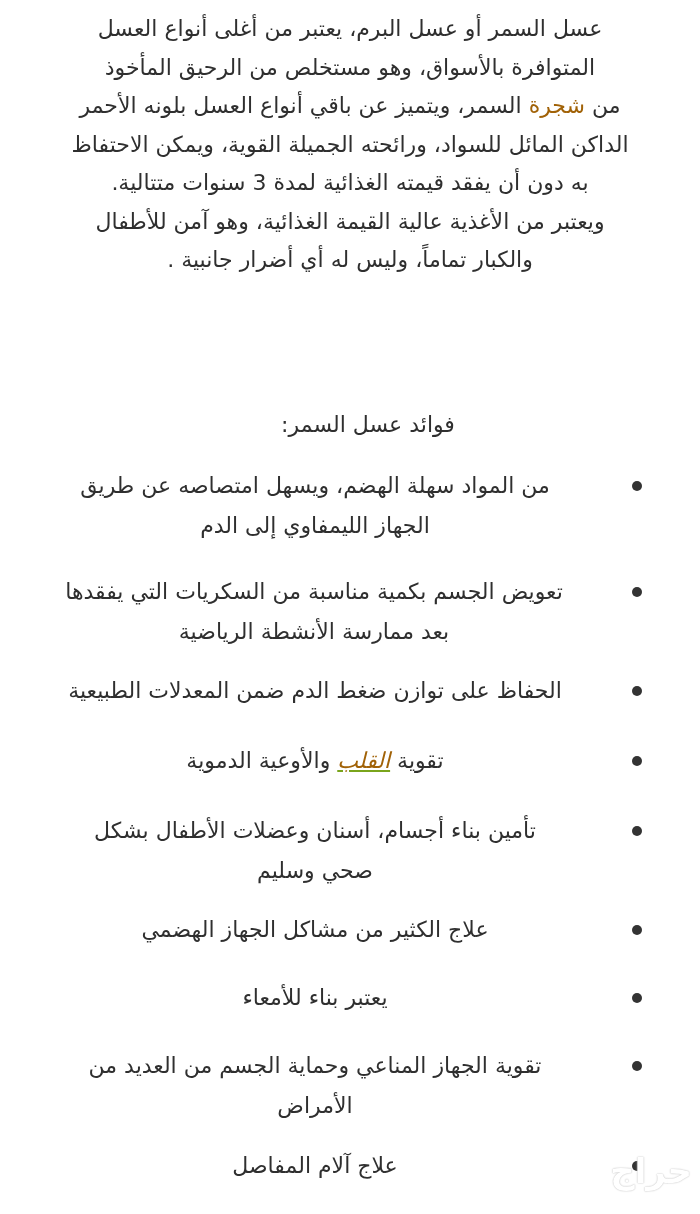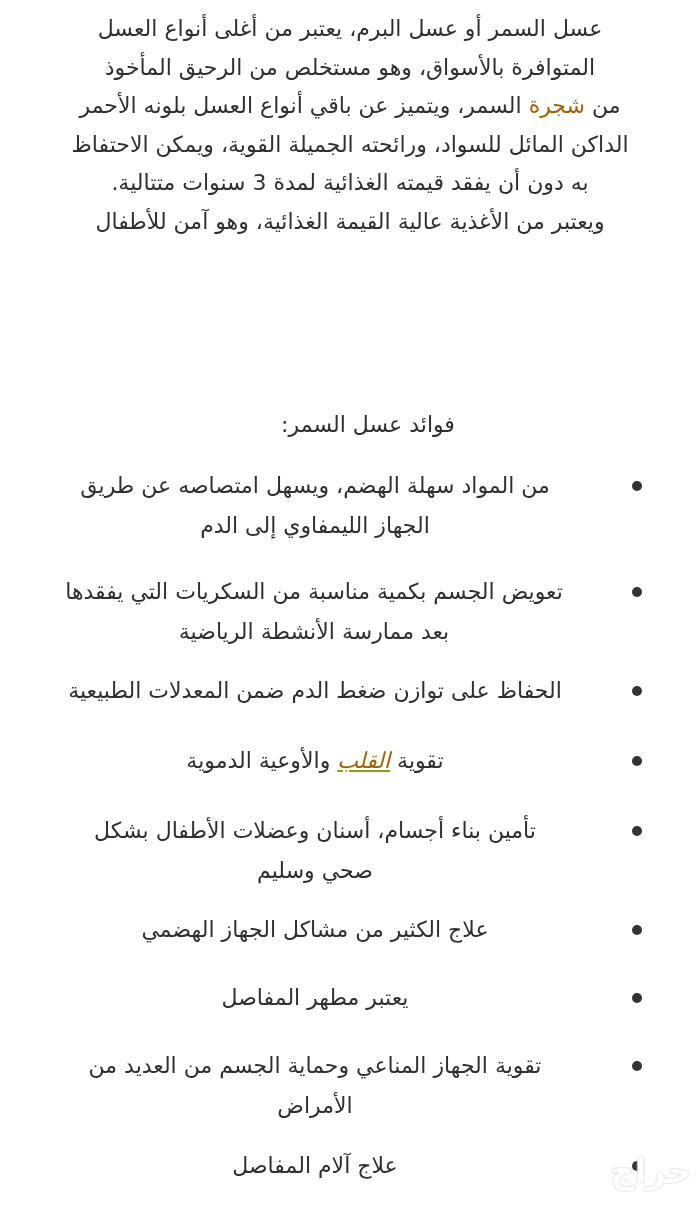--- a/index.html
+++ b/index.html
@@ -101,20 +101,21 @@
 
 <div class="intro">
   <span class="line">عسل السمر أو عسل البرم، يعتبر من أغلى أنواع العسل</span>
   <span class="line">المتوافرة بالأسواق، وهو مستخلص من الرحيق المأخوذ</span>
   <span class="line">
     <span>من </span><a class="link" href="#">شجرة</a><span> السمر، ويتميز عن باقي أنواع العسل بلونه الأحمر</span>
   </span>
   <span class="line">الداكن المائل للسواد، ورائحته الجميلة القوية، ويمكن الاحتفاظ</span>
   <span class="line">به دون أن يفقد قيمته الغذائية لمدة 3 سنوات متتالية.</span>
   <span class="line">ويعتبر من الأغذية عالية القيمة الغذائية، وهو آمن للأطفال</span>
+  <span class="line">والكبار تماماً، وليس له أي أضرار جانبية .</span>
 </div>
 
 <h2 class="heading">فوائد عسل السمر:</h2>
 
 <ul class="benefits">
   <li class="benefit" style="top:0px">
     <span class="bullet"></span>
     <span class="benefit-text">
       <span class="line">من المواد سهلة الهضم، ويسهل امتصاصه عن طريق</span>
       <span class="line">الجهاز الليمفاوي إلى الدم</span>
@@ -148,21 +149,21 @@
   </li>
   <li class="benefit" style="top:444px">
     <span class="bullet"></span>
     <span class="benefit-text">
       <span class="line">علاج الكثير من مشاكل الجهاز الهضمي</span>
     </span>
   </li>
   <li class="benefit" style="top:512px">
     <span class="bullet"></span>
     <span class="benefit-text">
-      <span class="line">يعتبر مطهر المفاصل</span>
+      <span class="line">يعتبر بناء للأمعاء</span>
     </span>
   </li>
   <li class="benefit" style="top:580px">
     <span class="bullet"></span>
     <span class="benefit-text">
       <span class="line">تقوية الجهاز المناعي وحماية الجسم من العديد من</span>
       <span class="line">الأمراض</span>
     </span>
   </li>
   <li class="benefit" style="top:680px">

